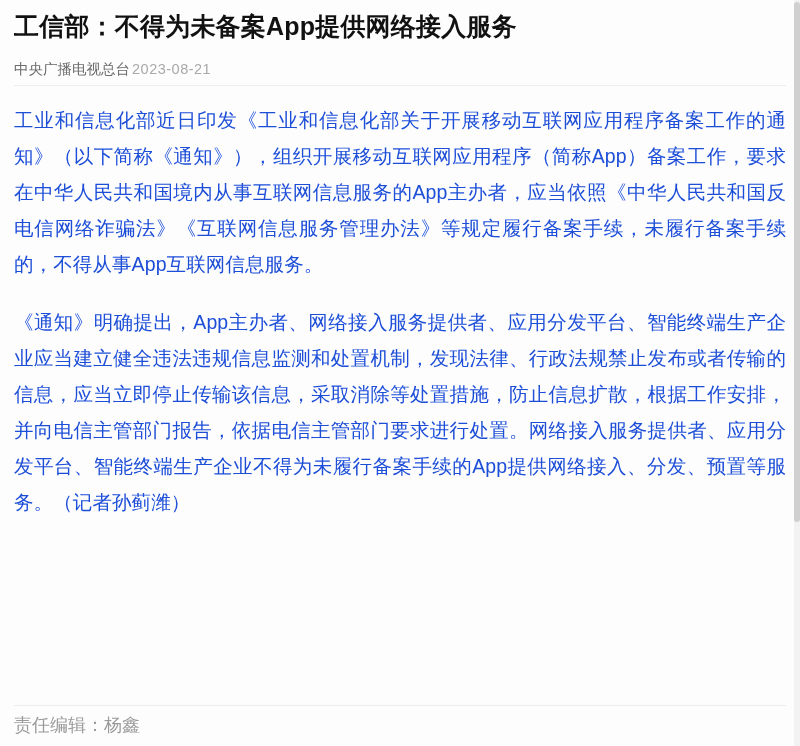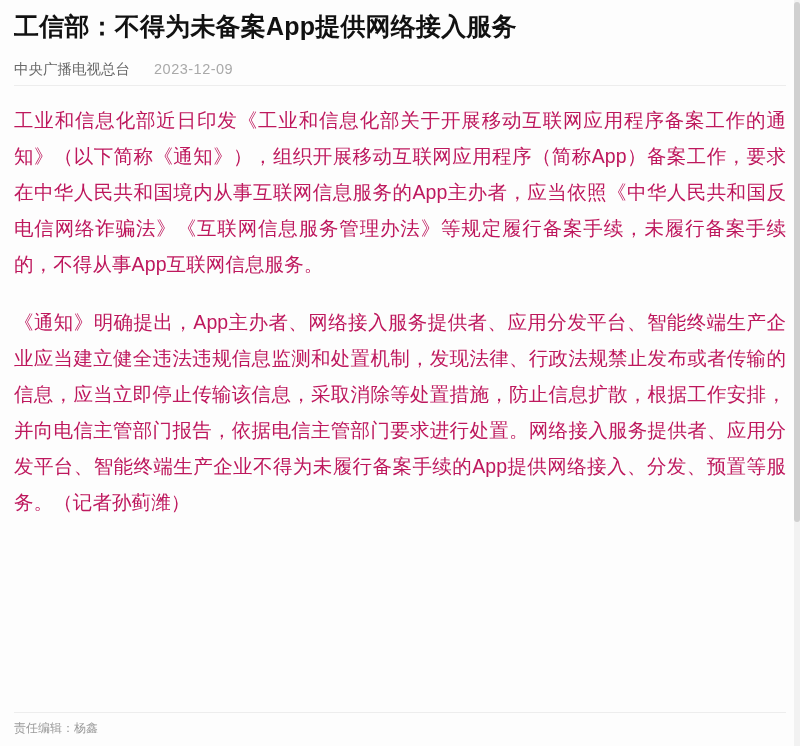--- a/index.html
+++ b/index.html
@@ -27,21 +27,21 @@
     font-weight: 700;
     line-height: 1.35;
     color: #111111;
     letter-spacing: 0.2px;
     padding-top: 10px;
     margin: 0;
   }
   .meta-row {
     display: flex;
     align-items: baseline;
-    gap: 24px;
+    gap: 2px;
     margin-top: 16px;
     margin-bottom: 6px;
   }
   .meta-source {
     font-size: 14.5px;
     color: #6b6b6b;
   }
   .meta-date {
     font-size: 14.5px;
     color: #a9a9a9;
@@ -49,38 +49,38 @@
   }
   .divider {
     height: 1px;
     background: #ededed;
     margin: 6px 0 16px 0;
     width: 100%;
   }
   .body-text p {
     font-size: 19.5px;
     line-height: 1.85;
-    color: #be185d;
+    color: #1d4ed8;
     margin: 0 0 22px 0;
     text-align: justify;
     letter-spacing: 0.1px;
   }
   .footer {
     position: absolute;
     left: 14px;
     right: 14px;
     bottom: 0;
   }
   .footer-divider {
     height: 1px;
     background: #ededed;
     width: 100%;
   }
   .editor-line {
-    font-size: 12px;
+    font-size: 18px;
     color: #9a9a9a;
     padding: 7px 0 9px 0;
   }
   .scrollbar {
     position: absolute;
     top: 0;
     right: 0;
     width: 6px;
     height: 746px;
     background: #f2f2f2;
@@ -97,21 +97,21 @@
 </style>
 </head>
 <body>
 
 <div class="page">
 
   <h1 class="article-title">工信部：不得为未备案App提供网络接入服务</h1>
 
   <div class="meta-row">
     <span class="meta-source">中央广播电视总台</span>
-    <span class="meta-date">2023-12-09</span>
+    <span class="meta-date">2023-08-21</span>
   </div>
 
   <div class="divider"></div>
 
   <div class="body-text">
     <p>工业和信息化部近日印发《工业和信息化部关于开展移动互联网应用程序备案工作的通知》（以下简称《通知》），组织开展移动互联网应用程序（简称App）备案工作，要求在中华人民共和国境内从事互联网信息服务的App主办者，应当依照《中华人民共和国反电信网络诈骗法》《互联网信息服务管理办法》等规定履行备案手续，未履行备案手续的，不得从事App互联网信息服务。</p>
     <p>《通知》明确提出，App主办者、网络接入服务提供者、应用分发平台、智能终端生产企业应当建立健全违法违规信息监测和处置机制，发现法律、行政法规禁止发布或者传输的信息，应当立即停止传输该信息，采取消除等处置措施，防止信息扩散，根据工作安排，并向电信主管部门报告，依据电信主管部门要求进行处置。网络接入服务提供者、应用分发平台、智能终端生产企业不得为未履行备案手续的App提供网络接入、分发、预置等服务。（记者孙蓟潍）</p>
   </div>
 
   <div class="footer">

